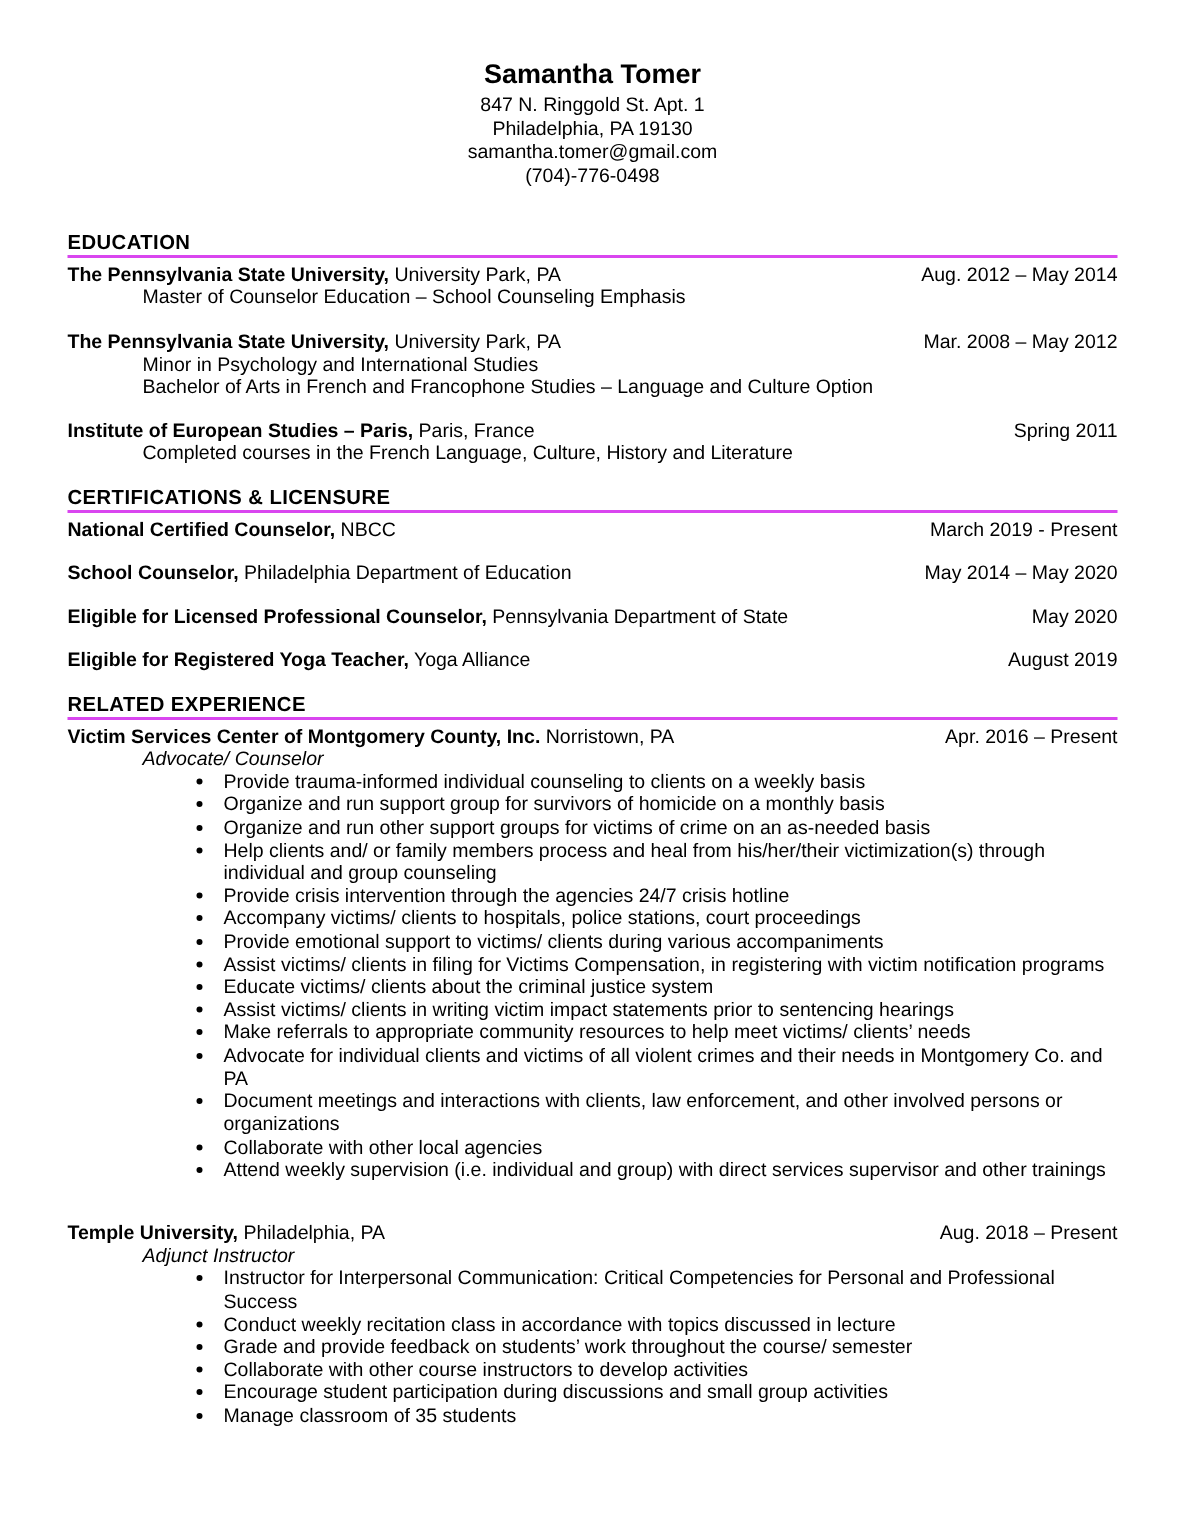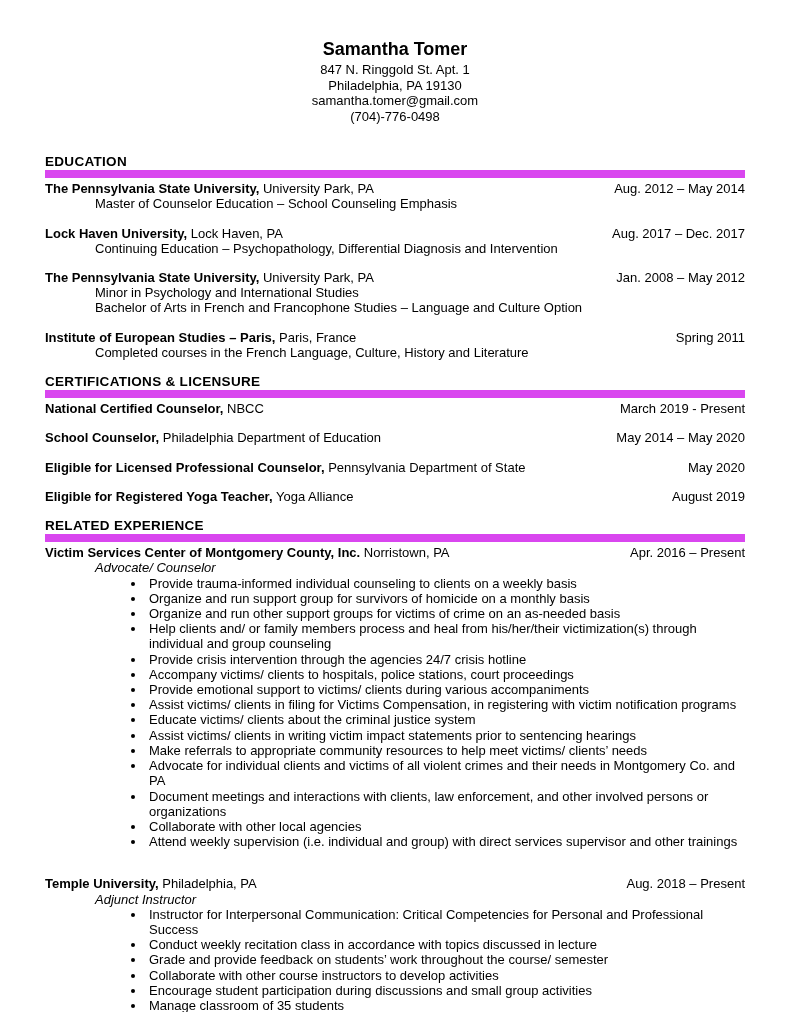--- a/index.html
+++ b/index.html
@@ -17,21 +17,21 @@
   }
   
   .header { text-align: center; margin-bottom: 30px; }
   .name { font-size: 18px; font-weight: 700; line-height: 22px; margin-bottom: 2px; }
   .contact-line { font-size: 13px; line-height: 15.5px; }
   
   .section-title {
     font-weight: 700;
     font-size: 13.5px;
     letter-spacing: 0.3px;
-    border-bottom: 8px solid #d946ef;
+    border-bottom: 2px solid #d946ef;
     padding-bottom: 1px;
     margin-bottom: 3px;
   }
   .entry { margin-bottom: 14px; }
   .entry-row { display: flex; justify-content: space-between; align-items: baseline; }
   .entry-left { flex: 1 1 auto; }
   .entry-date { flex: 0 0 auto; text-align: left; white-space: nowrap; }
   .b { font-weight: 700; }
   .detail { margin-left: 50px; }
   .role { margin-left: 50px; font-style: italic; }
@@ -60,32 +60,25 @@
     <div class="section-title">EDUCATION</div>
 
     <div class="entry">
       <div class="entry-row">
         <div class="entry-left"><span class="b">The Pennsylvania State University,</span><span> University Park, PA</span></div>
         <div class="entry-date">Aug. 2012 – May 2014</div>
       </div>
       <div class="detail">Master of Counselor Education – School Counseling Emphasis</div>
     </div>
 
-    <div class="entry">
-      <div class="entry-row">
-        <div class="entry-left"><span class="b">Lock Haven University,</span><span> Lock Haven, PA</span></div>
-        <div class="entry-date">Aug. 2017 – Dec. 2017</div>
-      </div>
-      <div class="detail">Continuing Education – Psychopathology, Differential Diagnosis and Intervention</div>
-    </div>
 
     <div class="entry">
       <div class="entry-row">
         <div class="entry-left"><span class="b">The Pennsylvania State University,</span><span> University Park, PA</span></div>
-        <div class="entry-date">Jan. 2008 – May 2012</div>
+        <div class="entry-date">Mar. 2008 – May 2012</div>
       </div>
       <div class="detail">Minor in Psychology and International Studies</div>
       <div class="detail">Bachelor of Arts in French and Francophone Studies – Language and Culture Option</div>
     </div>
 
     <div class="entry">
       <div class="entry-row">
         <div class="entry-left"><span class="b">Institute of European Studies – Paris,</span><span> Paris, France</span></div>
         <div class="entry-date">Spring 2011</div>
       </div>

